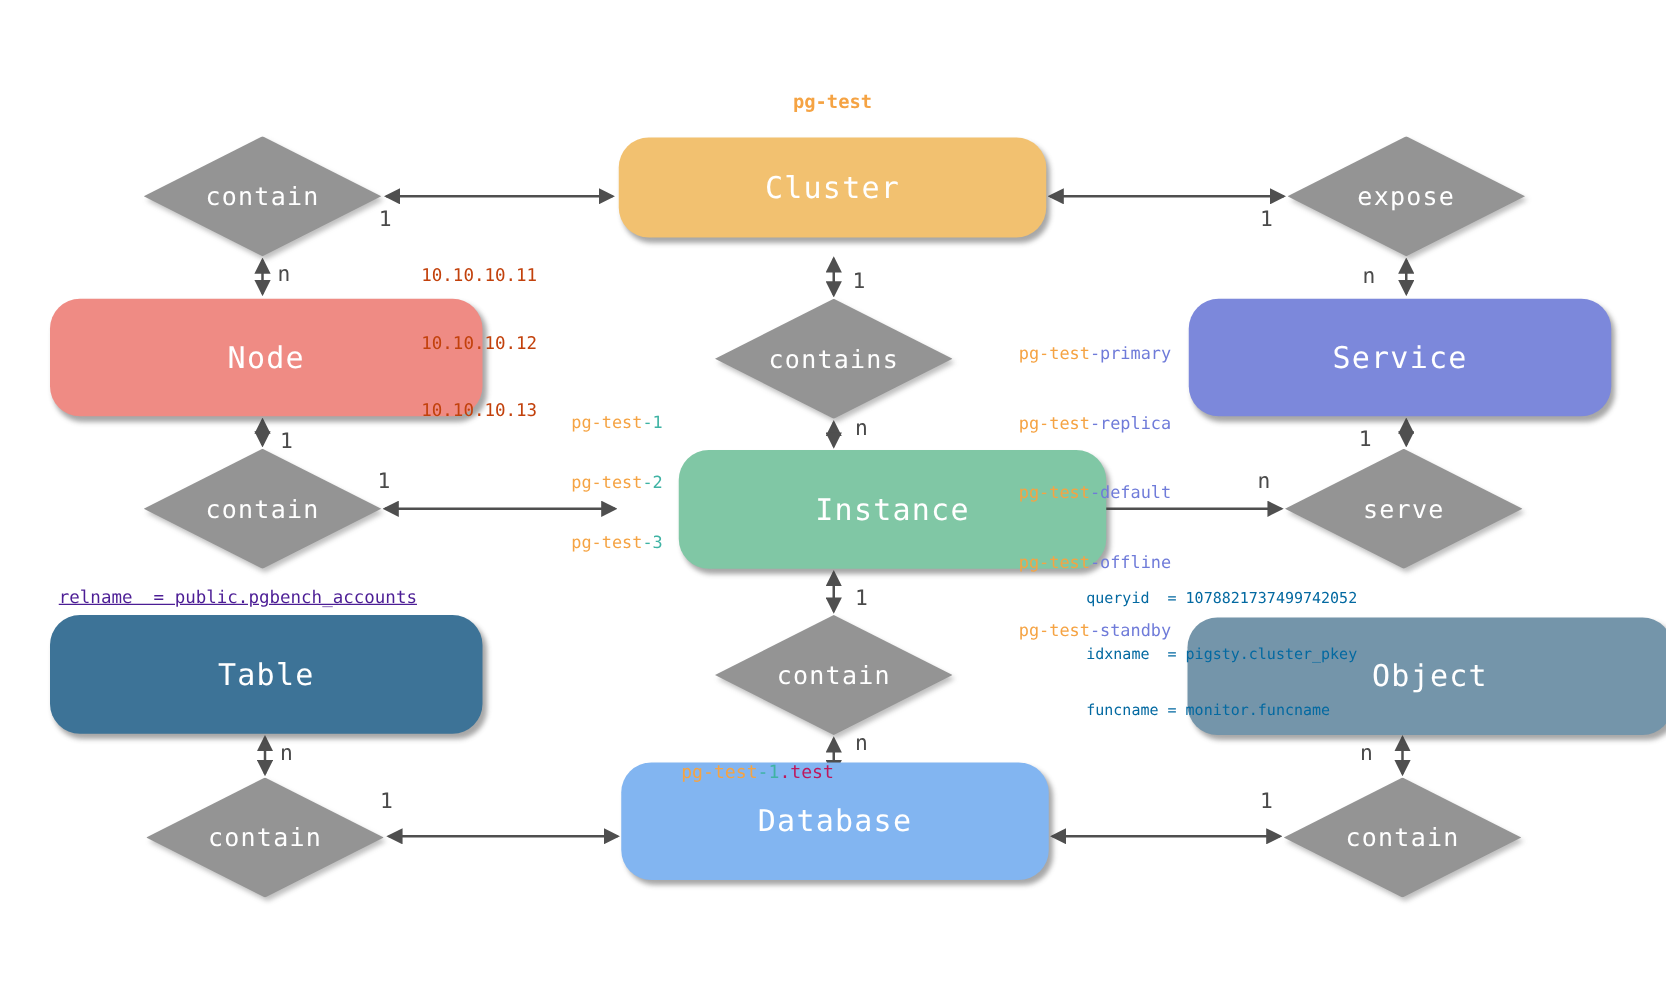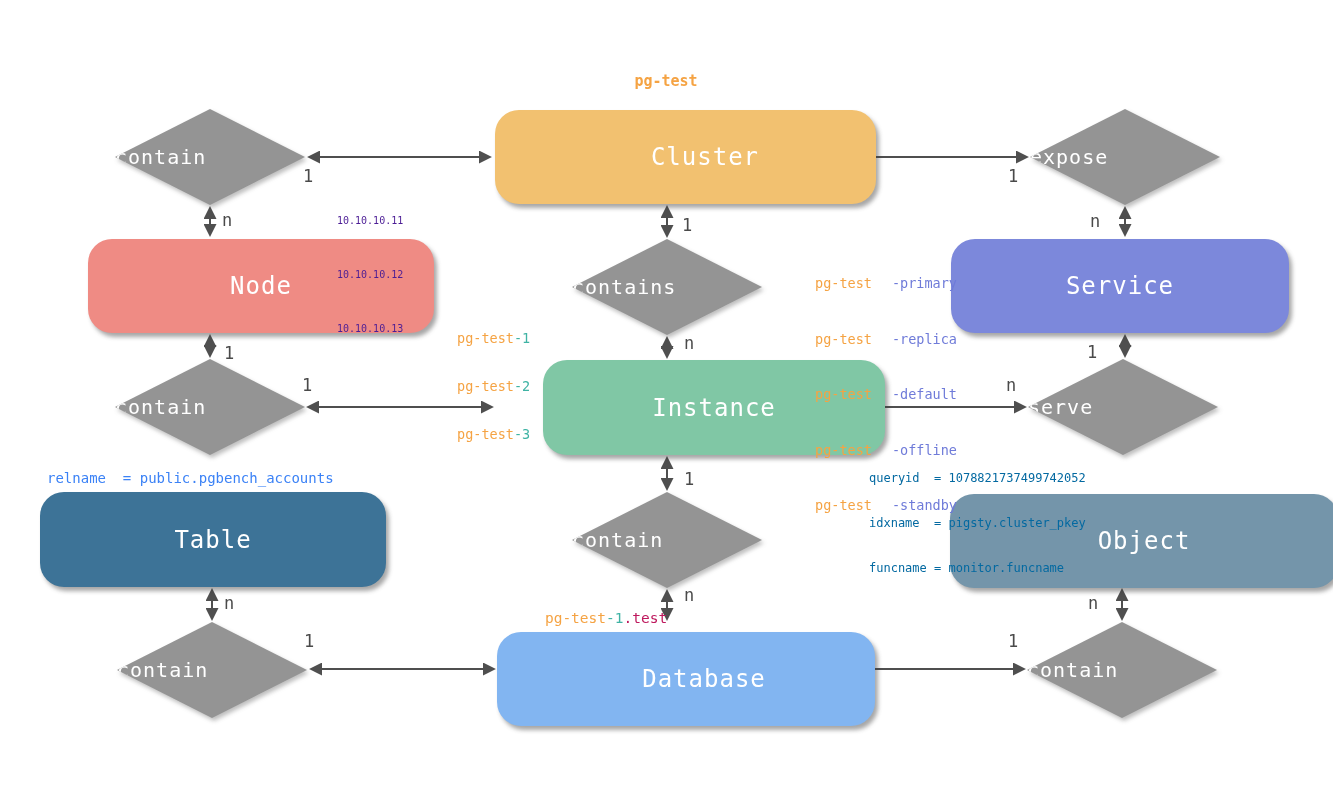--- a/index.html
+++ b/index.html
@@ -6,30 +6,30 @@
   #canvas{
     position:relative;width:1333px;height:800px;background:#ffffff;overflow:hidden;
     font-family:"DejaVu Sans Mono","Liberation Mono",monospace;
   }
   
   .entity{
     position:absolute;display:flex;align-items:center;justify-content:center;
     border-radius:24px;color:#ffffff;font-size:24px;letter-spacing:1px;
     box-shadow:3px 4px 4px rgba(60,60,60,.45);
   }
-  .e-cluster {left:495px;top:110px;width:342px;height:94px;background:#F2C170;padding-left:39px;}
-  .e-node    {left:40px; top:239px;width:346px;height:94px;background:#EF8B84;margin-left:48px;}
+  .e-cluster {left:495px;top:110px;width:342px;height:80px;background:#F2C170;}
+  .e-node    {left:40px; top:239px;width:346px;height:94px;background:#EF8B84;}
   .e-service {left:951px;top:239px;width:338px;height:94px;background:#7C88DB;}
   .e-instance{left:495px;top:360px;width:342px;height:95px;background:#80C7A5;margin-left:48px;}
   .e-table   {left:40px; top:492px;width:346px;height:95px;background:#3D7397;}
   .e-object  {left:950px;top:494px;width:388px;height:94px;background:#7495AA;}
-  .e-database{left:497px;top:632px;width:342px;height:94px;background:#82B5F1;padding-left:36px;}
+  .e-database{left:497px;top:610px;width:342px;height:94px;background:#82B5F1;}
   
   .diamond{
-    position:absolute;width:190px;height:96px;display:flex;align-items:center;
+    position:absolute;width:190px;height:96px;display:flex;align-items:center;justify-content:center;
     color:#ffffff;font-size:20px;letter-spacing:1px;
     background:#949494;
     clip-path:polygon(50% 0,100% 50%,50% 100%,0 50%);
   }
   .dwrap{position:absolute;filter:drop-shadow(2px 3px 2px rgba(70,70,70,.35));}
   .d-contain-top{left:115px;top:109px;}
   .d-expose     {left:1030px;top:109px;}
   .d-contains   {left:572px;top:239px;}
   .d-deploy     {left:115px;top:359px;}
   .d-serve      {left:1028px;top:359px;}
@@ -46,28 +46,28 @@
   .c3 {left:224px;top:343px;}  .c4 {left:302px;top:375px;}
   .c5 {left:1008px;top:166px;} .c6 {left:1090px;top:211px;}
   .c7 {left:1087px;top:342px;} .c8 {left:1006px;top:375px;}
   .c9 {left:682px;top:215px;}  .c10{left:684px;top:333px;}
   .c11{left:684px;top:469px;}  .c12{left:684px;top:585px;}
   .c13{left:224px;top:593px;}  .c14{left:304px;top:631px;}
   .c15{left:1008px;top:631px;} .c16{left:1088px;top:593px;}
   
   .anno{position:absolute;white-space:pre;}
   .title-label{left:495px;top:72px;width:342px;text-align:center;font-size:15px;font-weight:bold;color:#F5A343;}
-  .ips{left:337px;top:176px;font-size:10px;line-height:18px;color:#4c1d95;}
+  .ips{left:337px;top:176px;font-size:14px;line-height:18px;color:#c2410c;}
   .services{left:815px;top:237px;font-size:13.5px;line-height:18.5px;}
   .instances{left:457px;top:298px;font-size:13.5px;line-height:16px;}
   .dbname{left:510px;top:594px;font-size:14.5px;}
-  .tableinfo{left:47px;top:470px;font-size:14px;color:#3b82f6;}
+  .tableinfo{left:47px;top:470px;font-size:14px;color:#4c1d95;text-decoration:underline;}
   .objectinfo{left:869px;top:441px;font-size:12px;line-height:15px;color:#0369a1;}
   .prefix{color:#F5A343;}
-  .suffix-service{color:#6F7BD9;margin-left:20px;}
+  .suffix-service{color:#6F7BD9;}
   .suffix-instance{color:#3FB3A4;}
   .suffix-db{color:#be185d;}
   .anno div{margin:0;padding:0;}
 </style>
 </head>
 <body>
 
 <div id="canvas">
 
   <svg id="connectors" viewBox="0 0 1333 800">

